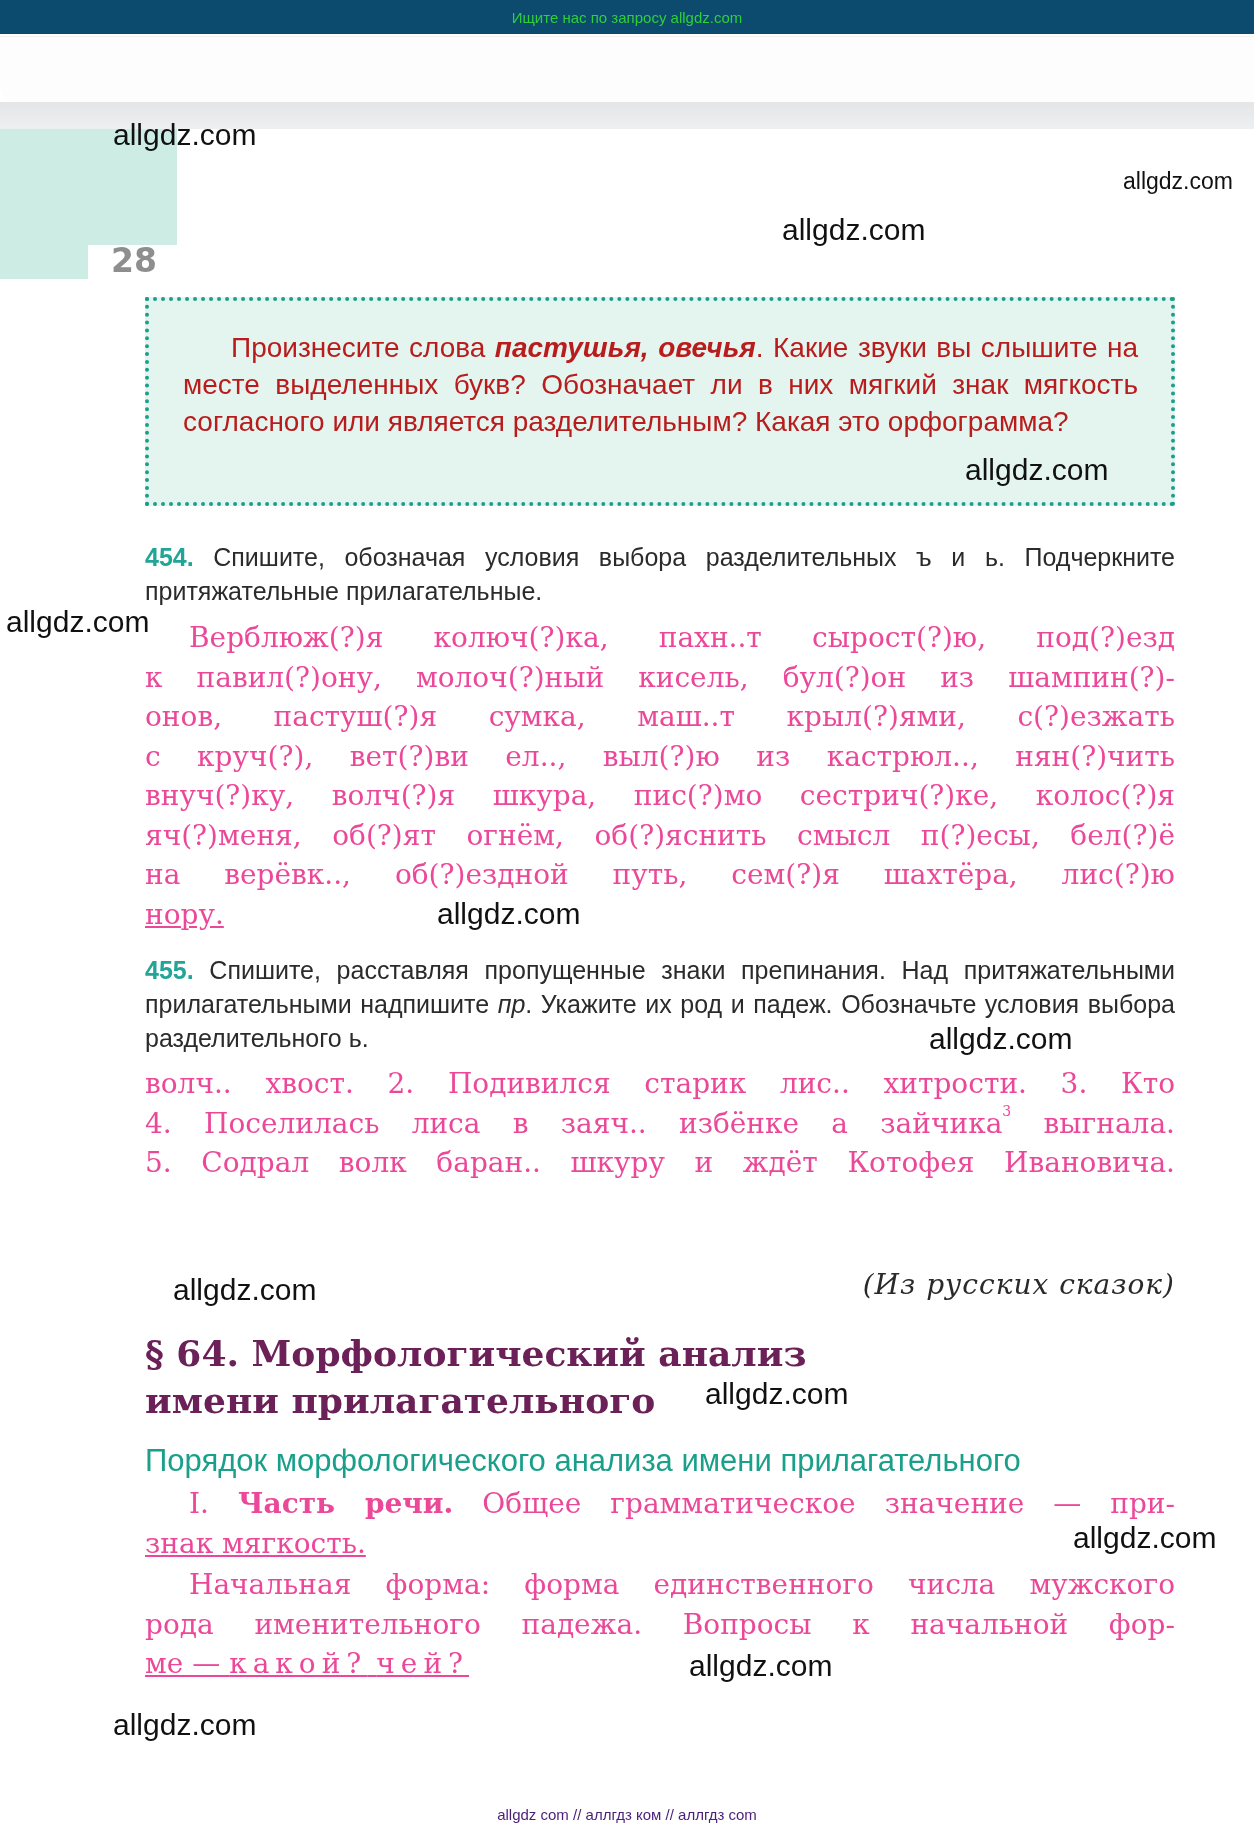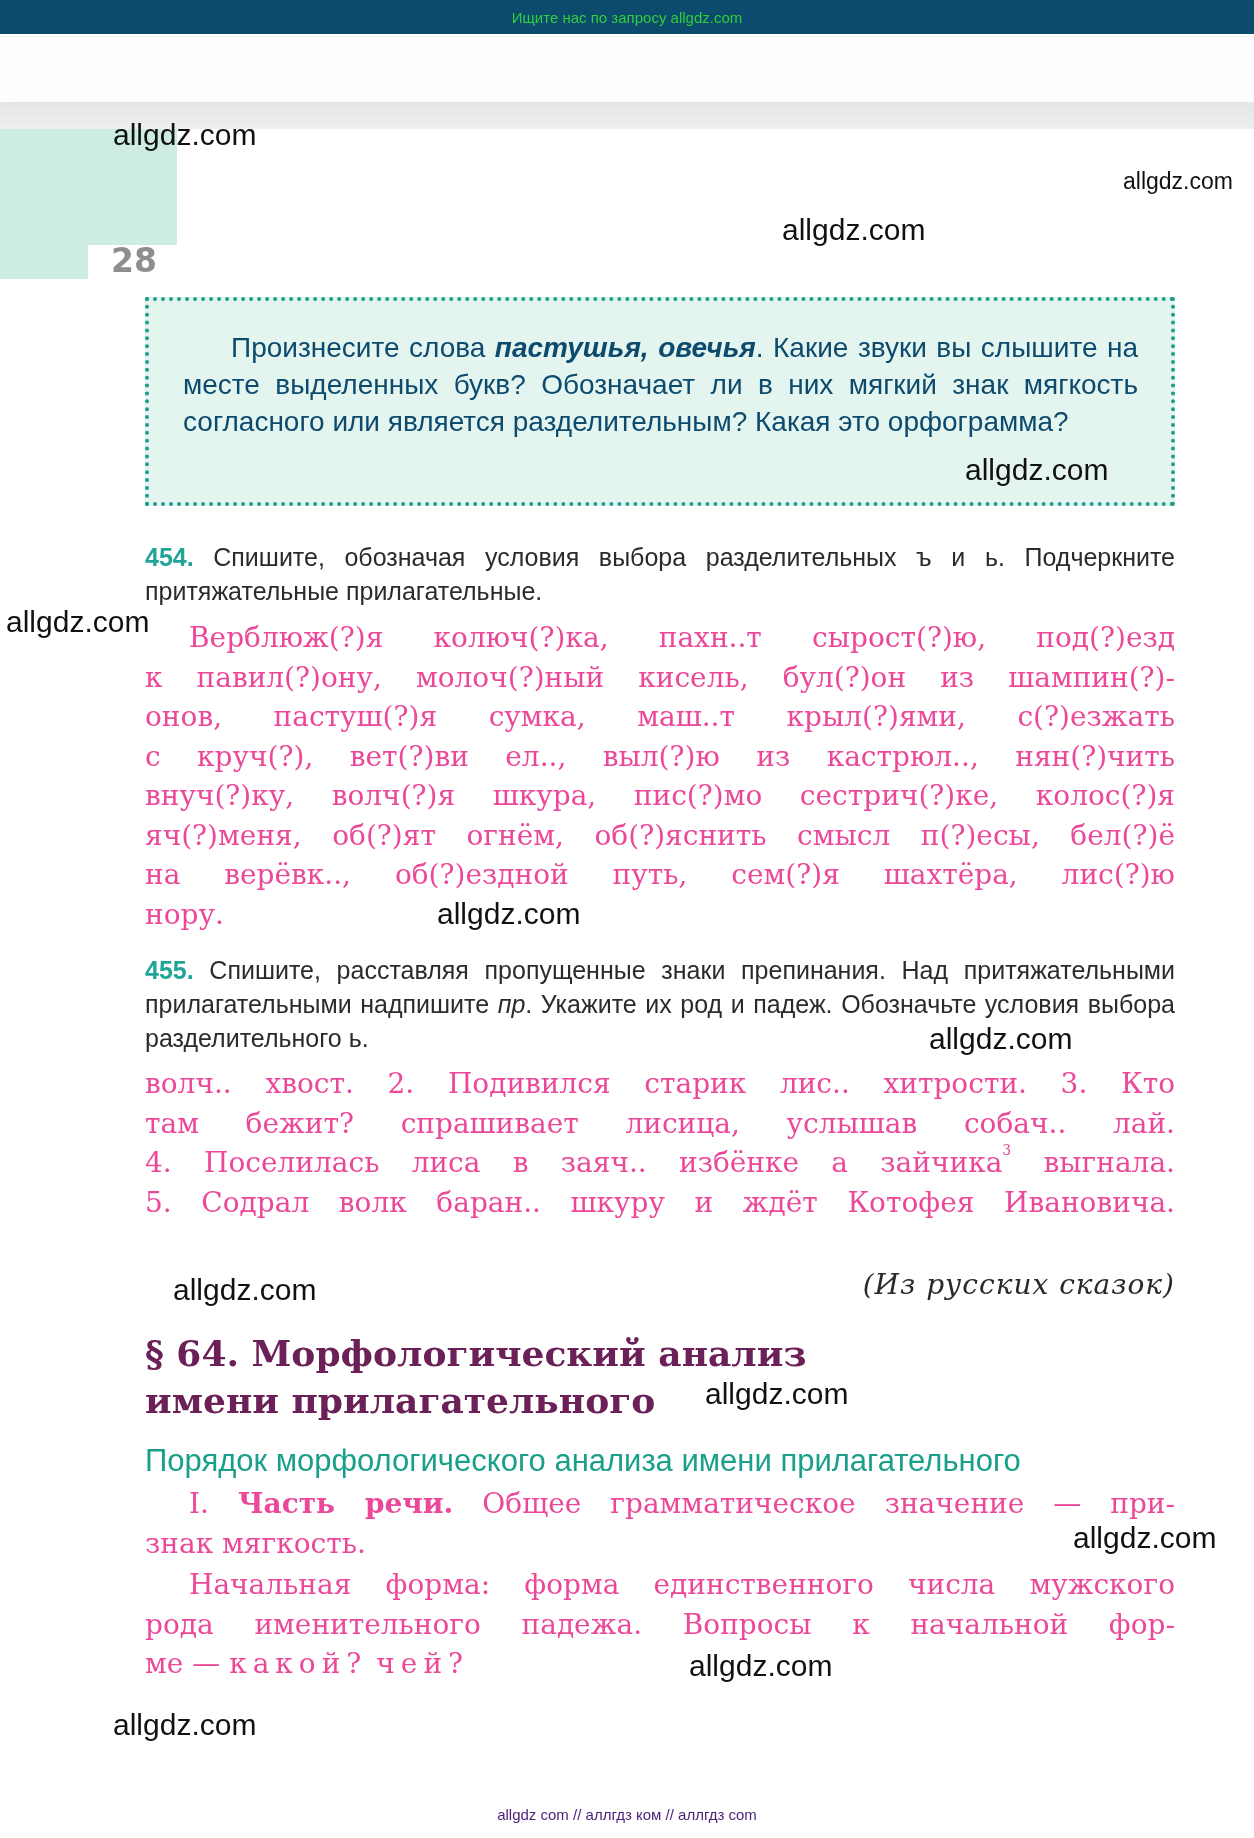--- a/index.html
+++ b/index.html
@@ -19,32 +19,32 @@
   .page-number { position: absolute; top: 241px; left: 111px; font-size: 33px; font-weight: bold; color: #8e8e8e;
     font-family: "DejaVu Sans", sans-serif; }
 
   .watermark { position: absolute; font-family: "Liberation Sans", sans-serif; color: #111; white-space: nowrap; }
   .wm-lg { font-size: 30px; }
   .wm-sm { font-size: 23px; }
 
   .rule-box { position: absolute; left: 145px; top: 297px; width: 1030px; height: 209px;
     background: #e4f4ef; border: 4px dotted #1aa08a; }
   .rule-text { position: absolute; left: 34px; top: 28px; width: 955px; font-family: "Liberation Sans", sans-serif;
-    font-size: 28px; line-height: 37px; color: #0c4a6e; text-align: justify; text-align-last: left; }
+    font-size: 28px; line-height: 37px; color: #b91c1c; text-align: justify; text-align-last: left; }
   .rule-text .indent { display: inline-block; width: 48px; }
   .ital { font-style: italic; font-weight: bold; }
 
   .task-head { position: absolute; left: 145px; width: 1030px; font-family: "Liberation Sans", sans-serif;
     font-size: 25px; line-height: 34px; color: #2b2b2b; text-align: justify; text-align-last: left; }
   .task-num { color: #21a597; font-weight: bold; }
 
   .serif-body { position: absolute; left: 145px; width: 1030px; font-family: "DejaVu Serif", serif;
     font-size: 28px; line-height: 39.5px; color: #ec4899; text-align: justify; }
   .serif-body .line { display: block; text-align: justify; text-align-last: justify; white-space: nowrap; }
-  .serif-body .line.last { text-align-last: left; }
+  .serif-body .line.last { text-align-last: left; text-decoration: underline; }
   .serif-body .line.ind { padding-left: 44px; }
   sup { font-size: 14px; vertical-align: top; line-height: 1; }
 
   .source { position: absolute; left: 820px; top: 1268px; width: 355px; text-align: right;
     font-family: "DejaVu Serif", serif; font-style: italic; font-size: 28px; color: #2a2a2a; letter-spacing: 1px; }
 
   .section-title { position: absolute; left: 145px; top: 1330px; font-family: "DejaVu Serif", serif;
     font-size: 36px; font-weight: bold; color: #6b2157; line-height: 47px; }
   .subheading { position: absolute; left: 145px; top: 1443px; width: 1030px; font-family: "Liberation Sans", sans-serif;
     font-size: 31px; color: #1aa08a; white-space: nowrap; }
@@ -81,21 +81,20 @@
   <span class="line">внуч(?)ку, волч(?)я шкура, пис(?)мо сестрич(?)ке, колос(?)я</span>
   <span class="line">яч(?)меня, об(?)ят огнём, об(?)яснить смысл п(?)есы, бел(?)ё</span>
   <span class="line">на верёвк.., об(?)ездной путь, сем(?)я шахтёра, лис(?)ю</span>
   <span class="line last">нору.</span>
 </div>
 
 <div class="task-head" style="top:953px;"><span class="task-num">455.</span><span> Спишите, расставляя пропущенные знаки препинания. Над притяжательными прилагательными надпишите </span><i>пр</i><span>. Укажите их род и падеж. Обозначьте условия выбора разделительного ь.</span></div>
 
 <div class="serif-body" style="top:1064px;">
   <span class="line">волч.. хвост. 2. Подивился старик лис.. хитрости. 3. Кто</span>
-  <span class="line">там бежит? спрашивает лисица, услышав собач.. лай.</span>
   <span class="line"><span>4. Поселилась лиса в заяч.. избёнке а зайчика</span><sup>3</sup><span> выгнала.</span></span>
   <span class="line">5. Содрал волк баран.. шкуру и ждёт Котофея Ивановича.</span>
 </div>
 <div class="source">(Из русских сказок)</div>
 
 <div class="section-title">
   <div>§ 64. Морфологический анализ</div>
   <div>имени прилагательного</div>
 </div>
 <div class="subheading">Порядок морфологического анализа имени прилагательного</div>

